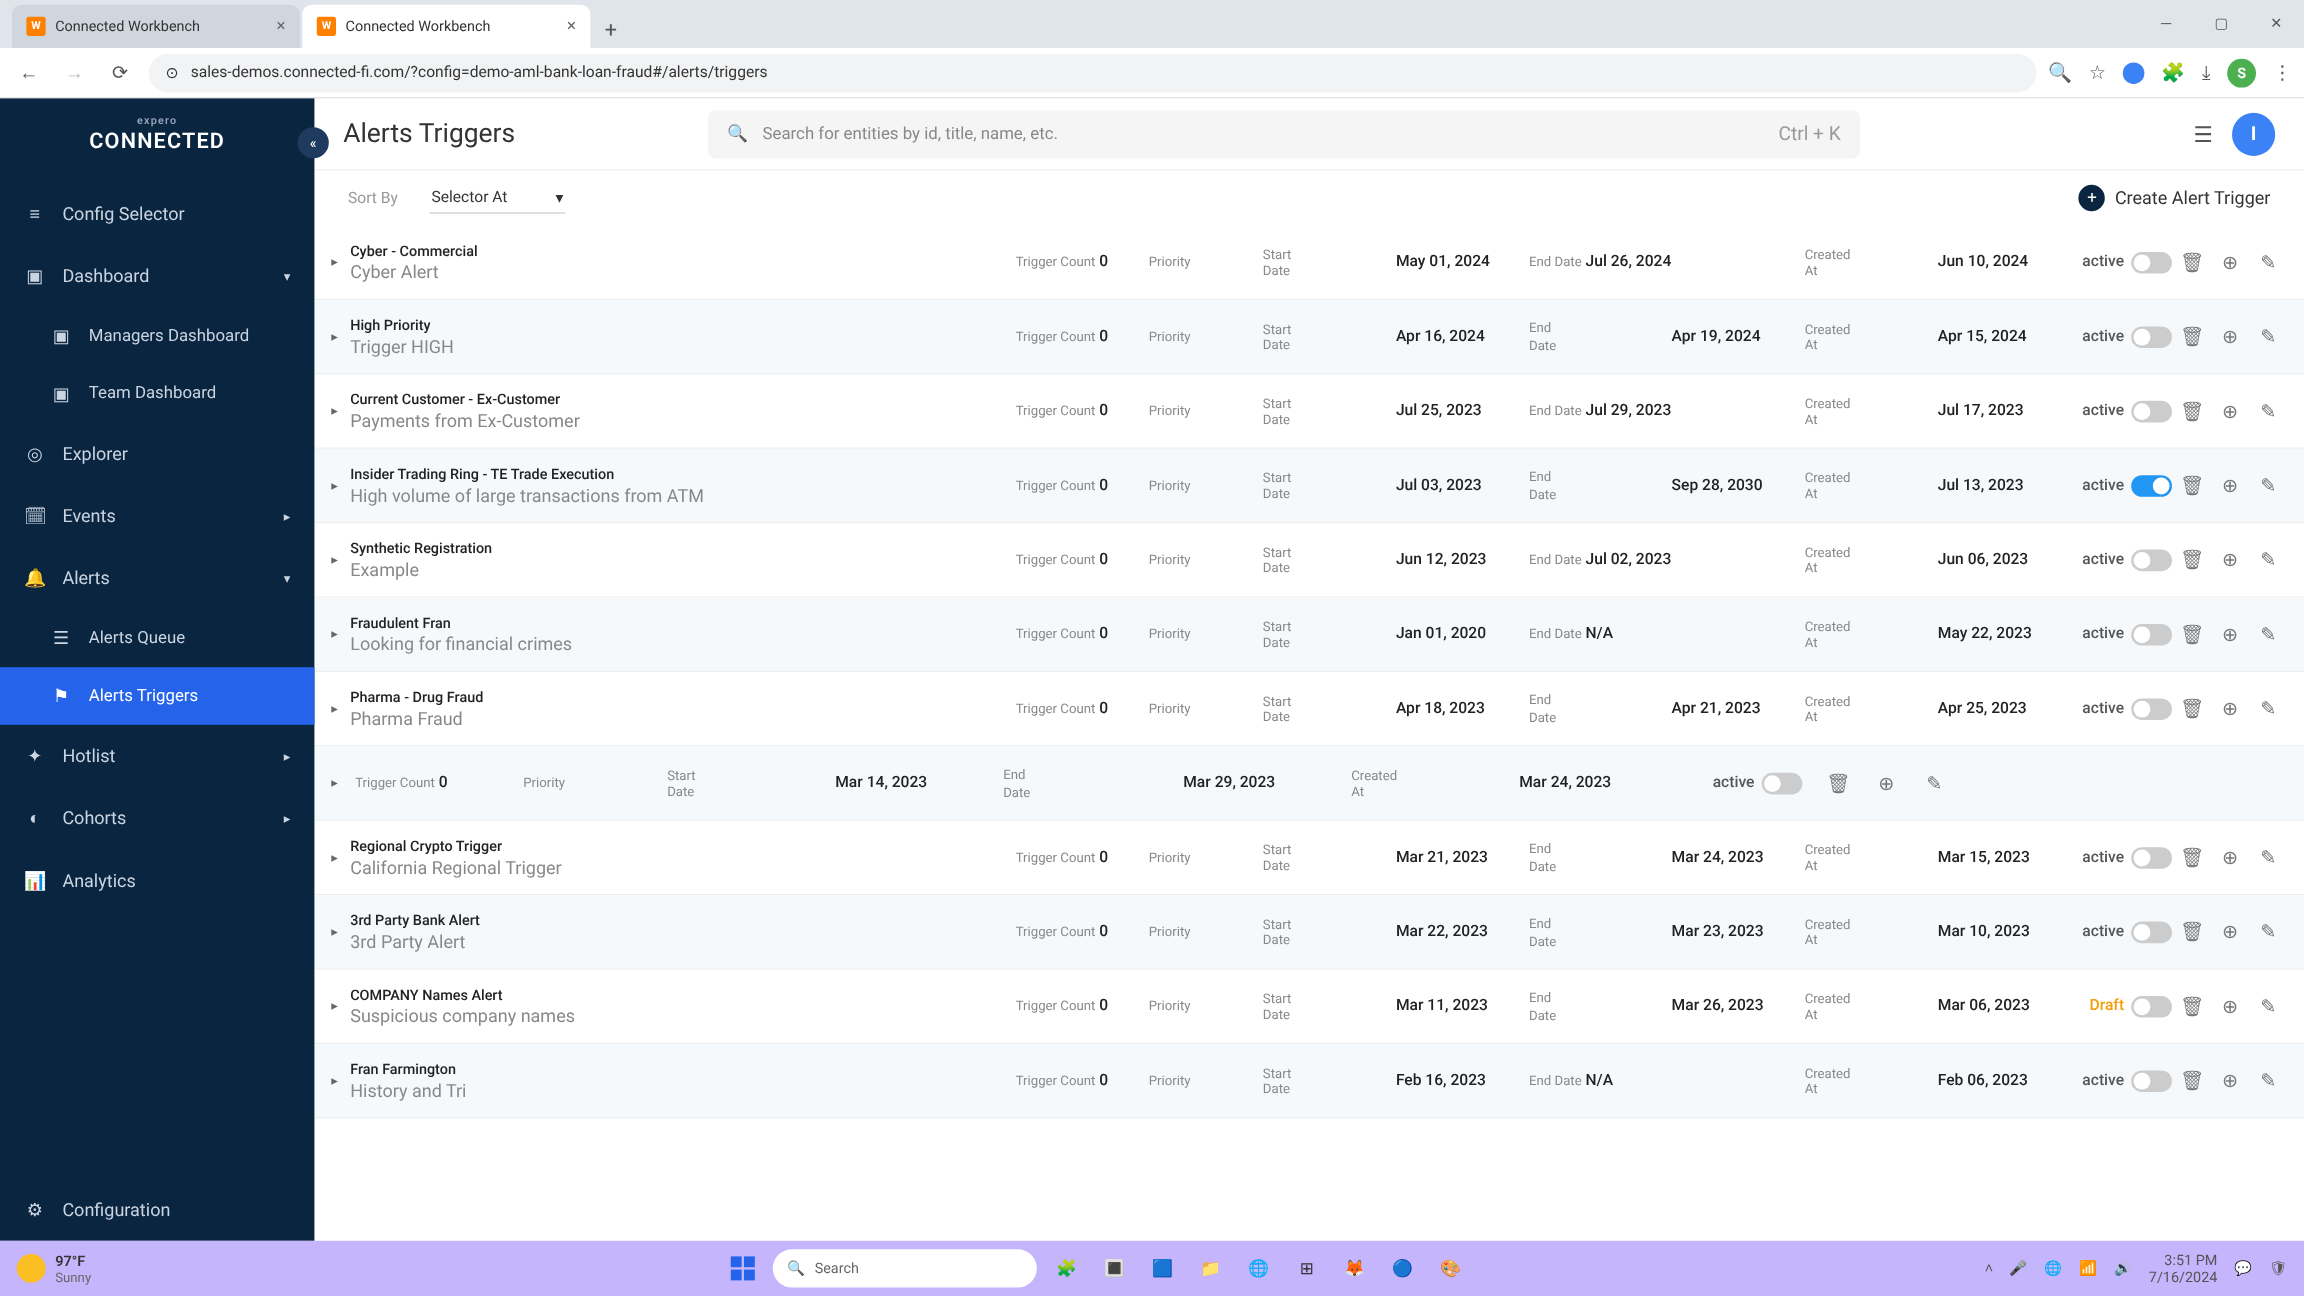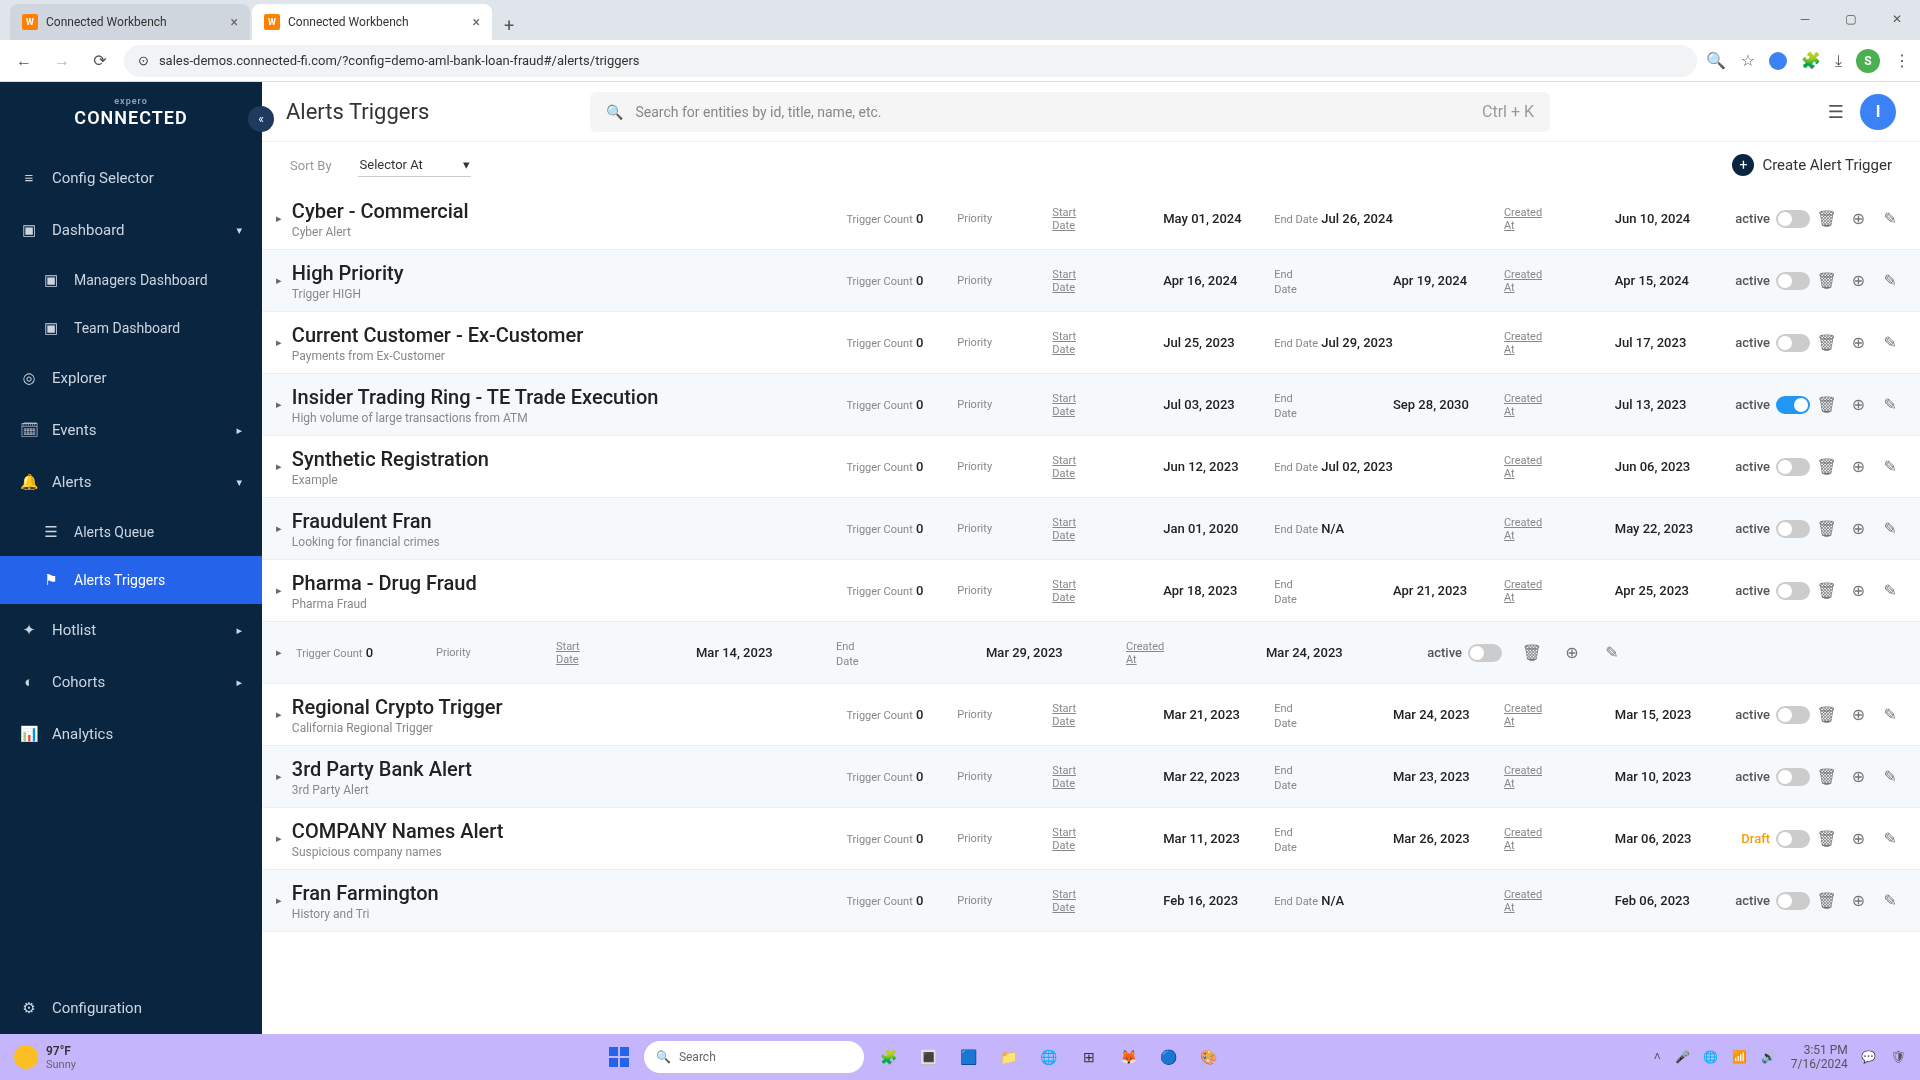--- a/index.html
+++ b/index.html
@@ -49,28 +49,28 @@
 .sort-label { color: #999; margin-right: 14px; }
 .sort-select { color: #333; display: flex; align-items: center; gap: 40px; border-bottom: 1px solid #ccc; padding: 4px 2px; }
 .create-btn { margin-left: auto; display: flex; align-items: center; gap: 8px; color: #333; font-size: 15px; }
 .create-btn .plus { width: 22px; height: 22px; background: #0a2540; border-radius: 50%; color: #fff; display: flex; align-items: center; justify-content: center; font-size: 14px; }
 
 .rows { flex: 1; overflow: auto; }
 .row { display: flex; align-items: center; min-height: 62px; padding: 10px 14px 10px 14px; border-bottom: 1px solid #eee; font-size: 13px; color: #555; }
 .row:nth-child(even) { background: #f6f9fc; }
 .expand { width: 20px; color: #666; font-size: 11px; }
 .title-col { width: 700px; }
-.row-title { font-size: 20px; color: #222; font-weight: 500; margin-bottom: 2px; }
-.row-sub { font-size: 12px; color: #888; }
+.row-title { font-size: 12px; color: #222; font-weight: 500; margin-bottom: 2px; }
+.row-sub { font-size: 15px; color: #888; }
 .tc-col { width: 140px; }
 .label { font-size: 11px; color: #888; }
 .val { color: #222; font-weight: 500; }
 .pri-col { width: 120px; }
 .date-col { width: 140px; }
-.date-col .label { display: block; text-decoration: underline; }
+.date-col .label { display: block; }
 .end-col { width: 150px; }
 .status-col { width: 62px; text-align: right; padding-right: 6px; font-weight: 500; }
 .status-col.draft { color: #f59e0b; }
 .toggle-col { width: 44px; }
 .switch { width: 34px; height: 18px; background: #ccc; border-radius: 9px; position: relative; }
 .switch::after { content: ""; position: absolute; width: 14px; height: 14px; background: #fff; border-radius: 50%; top: 2px; left: 2px; }
 .switch.on { background: #2196f3; }
 .switch.on::after { left: 18px; }
 .action { width: 40px; text-align: center; color: #777; font-size: 16px; }
 

